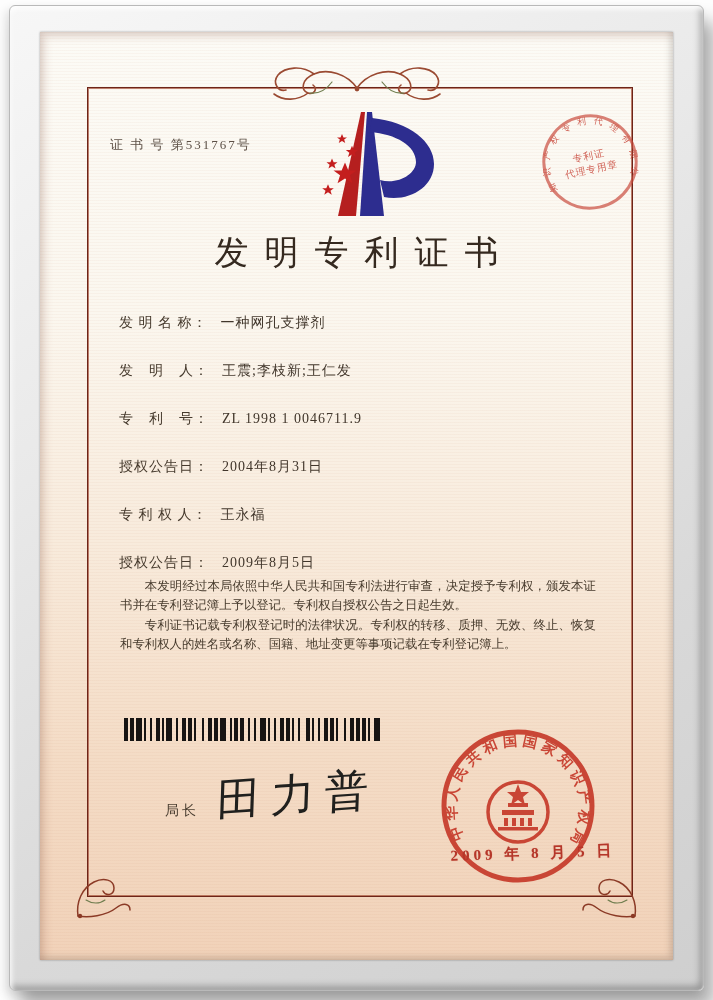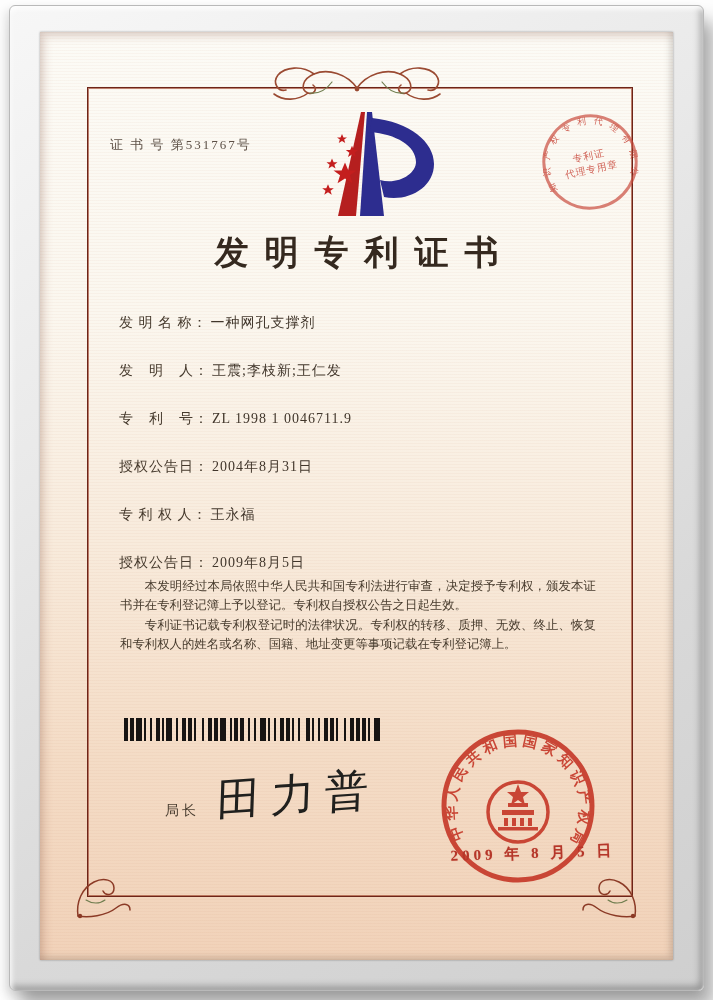--- a/index.html
+++ b/index.html
@@ -44,28 +44,28 @@
   .agency-stamp { position:absolute; left:496px; top:76px; width:108px; height:108px; transform:rotate(-12deg); opacity:.85; }
   .agency-stamp text { fill:#c8473a; }
   .stamp-ring-text { font-size:9px; letter-spacing:7px; font-family:"Liberation Serif",serif; }
   .stamp-center { font-size:10px; letter-spacing:1px; text-anchor:middle; }
 
   
   .logo { position:absolute; left:248px; top:74px; width:152px; height:122px; }
 
   .page-title {
     position:absolute; left:0; top:198px; width:100%;
-    text-align:center; font-size:34px; font-weight:bold; color:#35291f;
+    text-align:center; font-size:34px; font-weight:normal; color:#35291f;
     letter-spacing:16px; text-indent:16px;
   }
 
   .fields { position:absolute; left:79px; top:282px; width:470px; }
   .field-row { position:absolute; left:0; height:20px; white-space:nowrap; font-size:14px; color:#463a2d; }
   .field-label { letter-spacing:1px; }
-  .field-value { margin-left:3px; letter-spacing:1px; color:#41362b; }
+  .field-value { margin-left:13px; letter-spacing:1px; color:#41362b; }
 
   .body-text {
     position:absolute; left:80px; top:545px; width:476px;
     font-size:12.4px; line-height:1.56; color:#463a2c; text-align:justify;
   }
   .body-text p { text-indent:2em; margin:0; }
 
   .barcode { position:absolute; left:84px; top:686px; height:23px; display:flex; align-items:stretch; }
   .barcode .bar { background:#161413; height:100%; display:inline-block; }
   .barcode .gap { background:transparent; height:100%; display:inline-block; }

